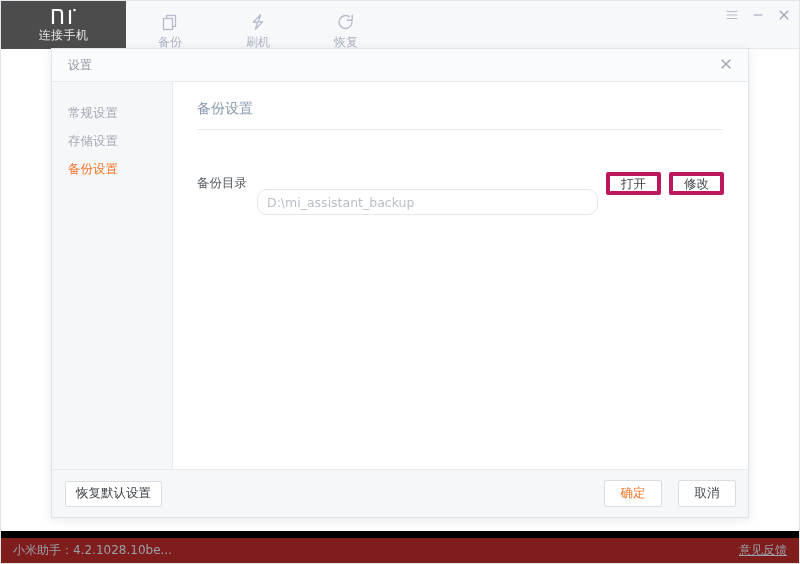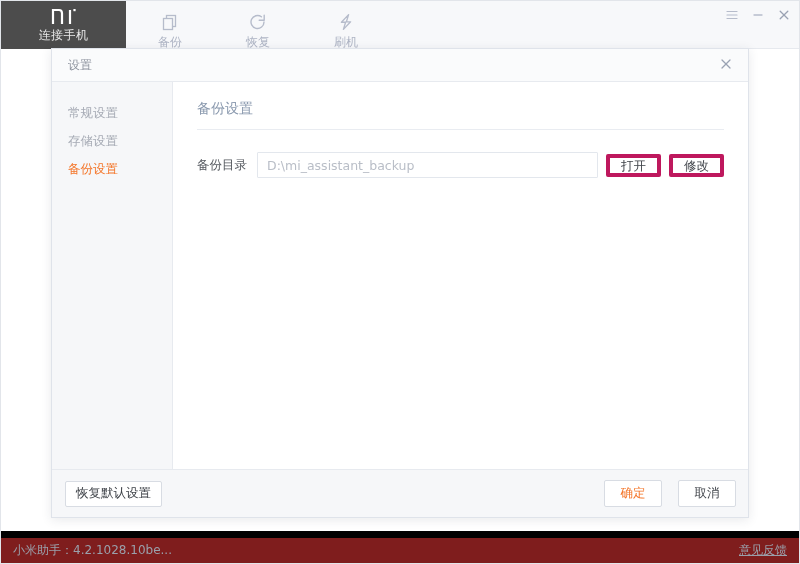--- a/index.html
+++ b/index.html
@@ -214,28 +214,29 @@
   #backup-dir-label {
     font-size: 12.5px;
     color: #55595f;
     margin-right: 2px;
     white-space: nowrap;
   }
   #backup-dir-input {
     width: 341px;
     height: 26px;
     border: 1px solid #e3e7ed;
-    border-radius: 1px;
+    border-radius: 10px;
     background: #ffffff;
     box-sizing: border-box;
     font-size: 12.5px;
     color: #b9bec7;
     padding: 12px 9px;
     font-family: "DejaVu Sans", "Liberation Sans", sans-serif;
     outline: none;
+    margin-top: 37px;
   }
   .dir-btn {
     width: 55px;
     height: 23px;
     border: 4px solid #be185d;
     border-radius: 2px;
     background: #ffffff;
     font-size: 12.5px;
     color: #3f4349;
     cursor: default;
@@ -313,34 +314,34 @@
             <rect x="6.5" y="3.5" width="9" height="11" fill="none" stroke="#b6bccb" stroke-width="1.3"></rect>
             <rect x="3.5" y="6.5" width="9" height="11" fill="#f7f8fa" stroke="#b6bccb" stroke-width="1.3"></rect>
           </svg>
         </span>
         <span class="nav-label">备份</span>
       </div>
 
       <div class="nav-item">
         <span class="nav-icon">
           <svg width="20" height="20" viewBox="0 0 20 20">
-            <path d="M16,10 A6.5,6.5 0 1 1 13.4,4.8" fill="none" stroke="#b6bccb" stroke-width="1.4" stroke-linecap="round"></path>
-            <path d="M16.2,3.2 L16.2,8.2 L11.2,8.2" fill="none" stroke="#b6bccb" stroke-width="1.4" stroke-linecap="round" stroke-linejoin="round"></path>
-          </svg>
-        </span>
-        <span class="nav-label">恢复</span>
+            <path d="M12.6,2.6 L5.4,10.2 L9.6,10.2 L7.4,17.4 L14.6,9.8 L10.4,9.8 Z" fill="none" stroke="#b6bccb" stroke-width="1.35" stroke-linejoin="round"></path>
+          </svg>
+        </span>
+        <span class="nav-label">刷机</span>
       </div>
 
       <div class="nav-item">
         <span class="nav-icon">
           <svg width="20" height="20" viewBox="0 0 20 20">
-            <path d="M12.6,2.6 L5.4,10.2 L9.6,10.2 L7.4,17.4 L14.6,9.8 L10.4,9.8 Z" fill="none" stroke="#b6bccb" stroke-width="1.35" stroke-linejoin="round"></path>
-          </svg>
-        </span>
-        <span class="nav-label">刷机</span>
+            <path d="M16,10 A6.5,6.5 0 1 1 13.4,4.8" fill="none" stroke="#b6bccb" stroke-width="1.4" stroke-linecap="round"></path>
+            <path d="M16.2,3.2 L16.2,8.2 L11.2,8.2" fill="none" stroke="#b6bccb" stroke-width="1.4" stroke-linecap="round" stroke-linejoin="round"></path>
+          </svg>
+        </span>
+        <span class="nav-label">恢复</span>
       </div>
 
     </div>
 
     <div id="window-controls">
       <span class="win-btn">
         <span>
           <svg width="14" height="14" viewBox="0 0 14 14">
             <g stroke="#b6bccb" stroke-width="1.2" stroke-linecap="round">
               <line x1="2" y1="3.5" x2="12" y2="3.5"></line>

